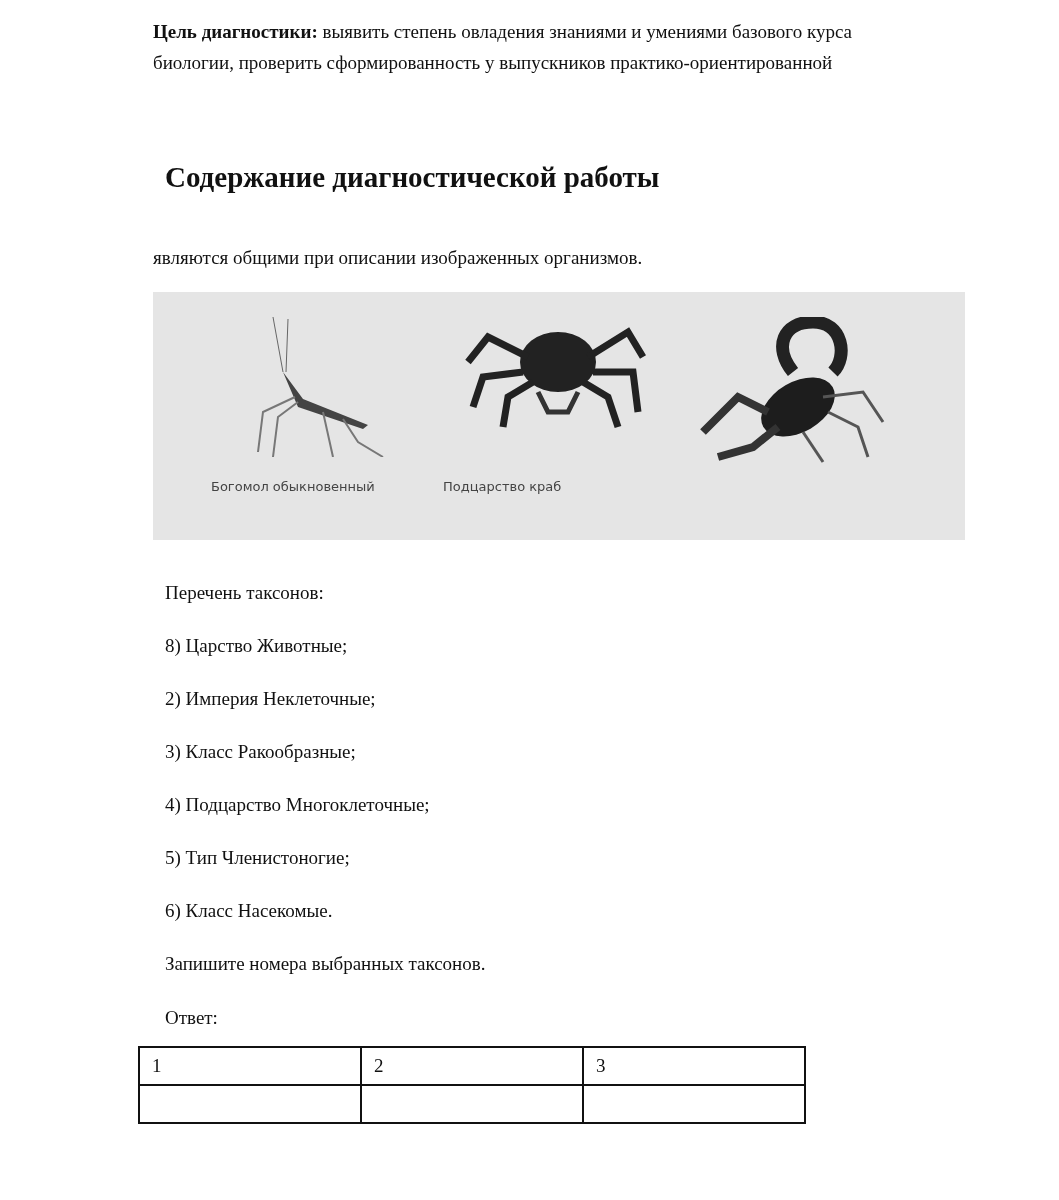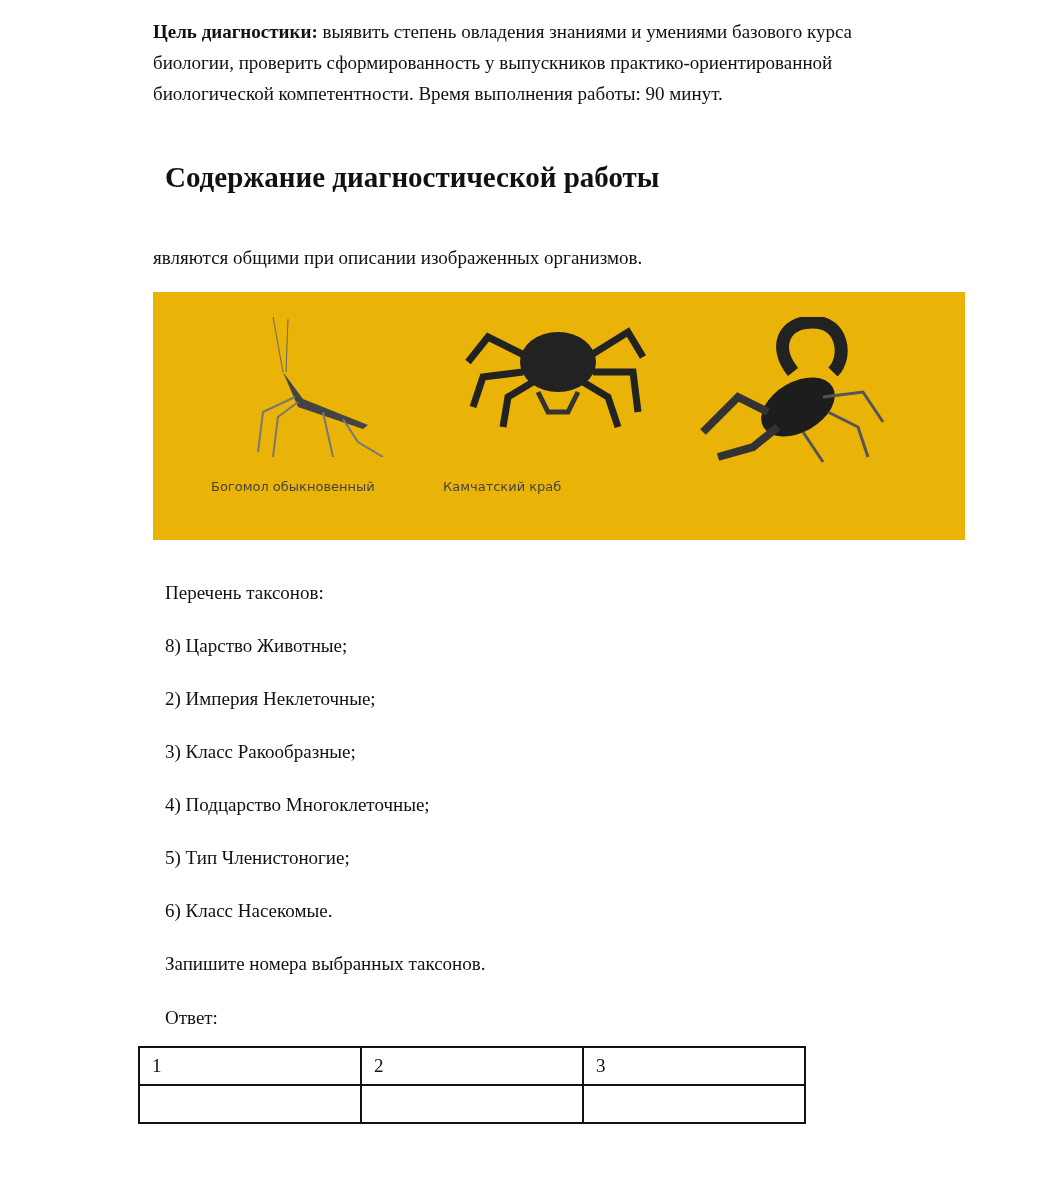--- a/index.html
+++ b/index.html
@@ -12,21 +12,21 @@
       position: absolute; left: 153px; width: 800px;
       font-size: 19px; line-height: 31px; margin: 0;
     }
     .para b { font-weight: bold; }
     .h2 {
       position: absolute; left: 153px; top: 143px;
       font-size: 29px; font-weight: bold; margin: 12px; line-height: 44px;
     }
     .figure {
       position: absolute; left: 153px; top: 292px; width: 812px; height: 248px;
-      background: #eab308;
+      background: #e5e5e5;
     }
     .caption {
       position: absolute; font-family: "DejaVu Sans", "Liberation Sans", sans-serif;
       font-size: 13px; color: #444; line-height: 20px;
     }
     .org { position: absolute; }
     .line { position: absolute; left: 153px; font-size: 19px; line-height: 24px; margin: 12px; }
     table.answer {
       position: absolute; left: 138px; top: 1046px; width: 668px;
       border-collapse: collapse; font-size: 19px;
@@ -35,21 +35,20 @@
       border: 2px solid #111; height: 36px; padding: 0 0 0 12px; vertical-align: middle;
       width: 33.33%;
     }
   </style>
 </head>
 <body>
 
 <p class="para" style="top:16px">
   <b>Цель диагностики:</b><span> выявить степень овладения знаниями и умениями базового курса</span><br>
   <span>биологии, проверить сформированность у выпускников практико-ориентированной</span><br>
-  <span>биологической компетентности. Время выполнения работы: 90 минут.</span>
 </p>
 
 <h2 class="h2">Содержание диагностической работы</h2>
 
 <p class="para" style="top:211px">
   <br>
   <span>являются общими при описании изображенных организмов.</span>
 </p>
 
 <div class="figure">
@@ -79,21 +78,21 @@
     <path d="M110 55 C90 30 100 5 130 5 C160 5 165 40 150 55" stroke="#222" stroke-width="13" fill="none"></path>
     <ellipse cx="115" cy="90" rx="40" ry="25" fill="#1d1d1d" transform="rotate(-30 115 90)"></ellipse>
     <path d="M85 95 L55 80 L20 115" stroke="#333" stroke-width="8" fill="none"></path>
     <path d="M95 110 L70 130 L35 140" stroke="#333" stroke-width="8" fill="none"></path>
     <path d="M140 80 L180 75 L200 105" stroke="#555" stroke-width="3" fill="none"></path>
     <path d="M145 95 L175 110 L185 140" stroke="#555" stroke-width="3" fill="none"></path>
     <path d="M120 115 L140 145" stroke="#555" stroke-width="3" fill="none"></path>
   </svg>
 
   <div class="caption" style="left:58px;top:185px">Богомол обыкновенный</div>
-  <div class="caption" style="left:290px;top:185px">Камчатский краб</div>
+  <div class="caption" style="left:290px;top:185px">Подцарство краб</div>
 </div>
 
 <p class="line" style="top:569px">Перечень таксонов:</p>
 <p class="line" style="top:622px">8) Царство Животные;</p>
 <p class="line" style="top:675px">2) Империя Неклеточные;</p>
 <p class="line" style="top:728px">3) Класс Ракообразные;</p>
 <p class="line" style="top:781px">4) Подцарство Многоклеточные;</p>
 <p class="line" style="top:834px">5) Тип Членистоногие;</p>
 <p class="line" style="top:887px">6) Класс Насекомые.</p>
 <p class="line" style="top:940px">Запишите номера выбранных таксонов.</p>

